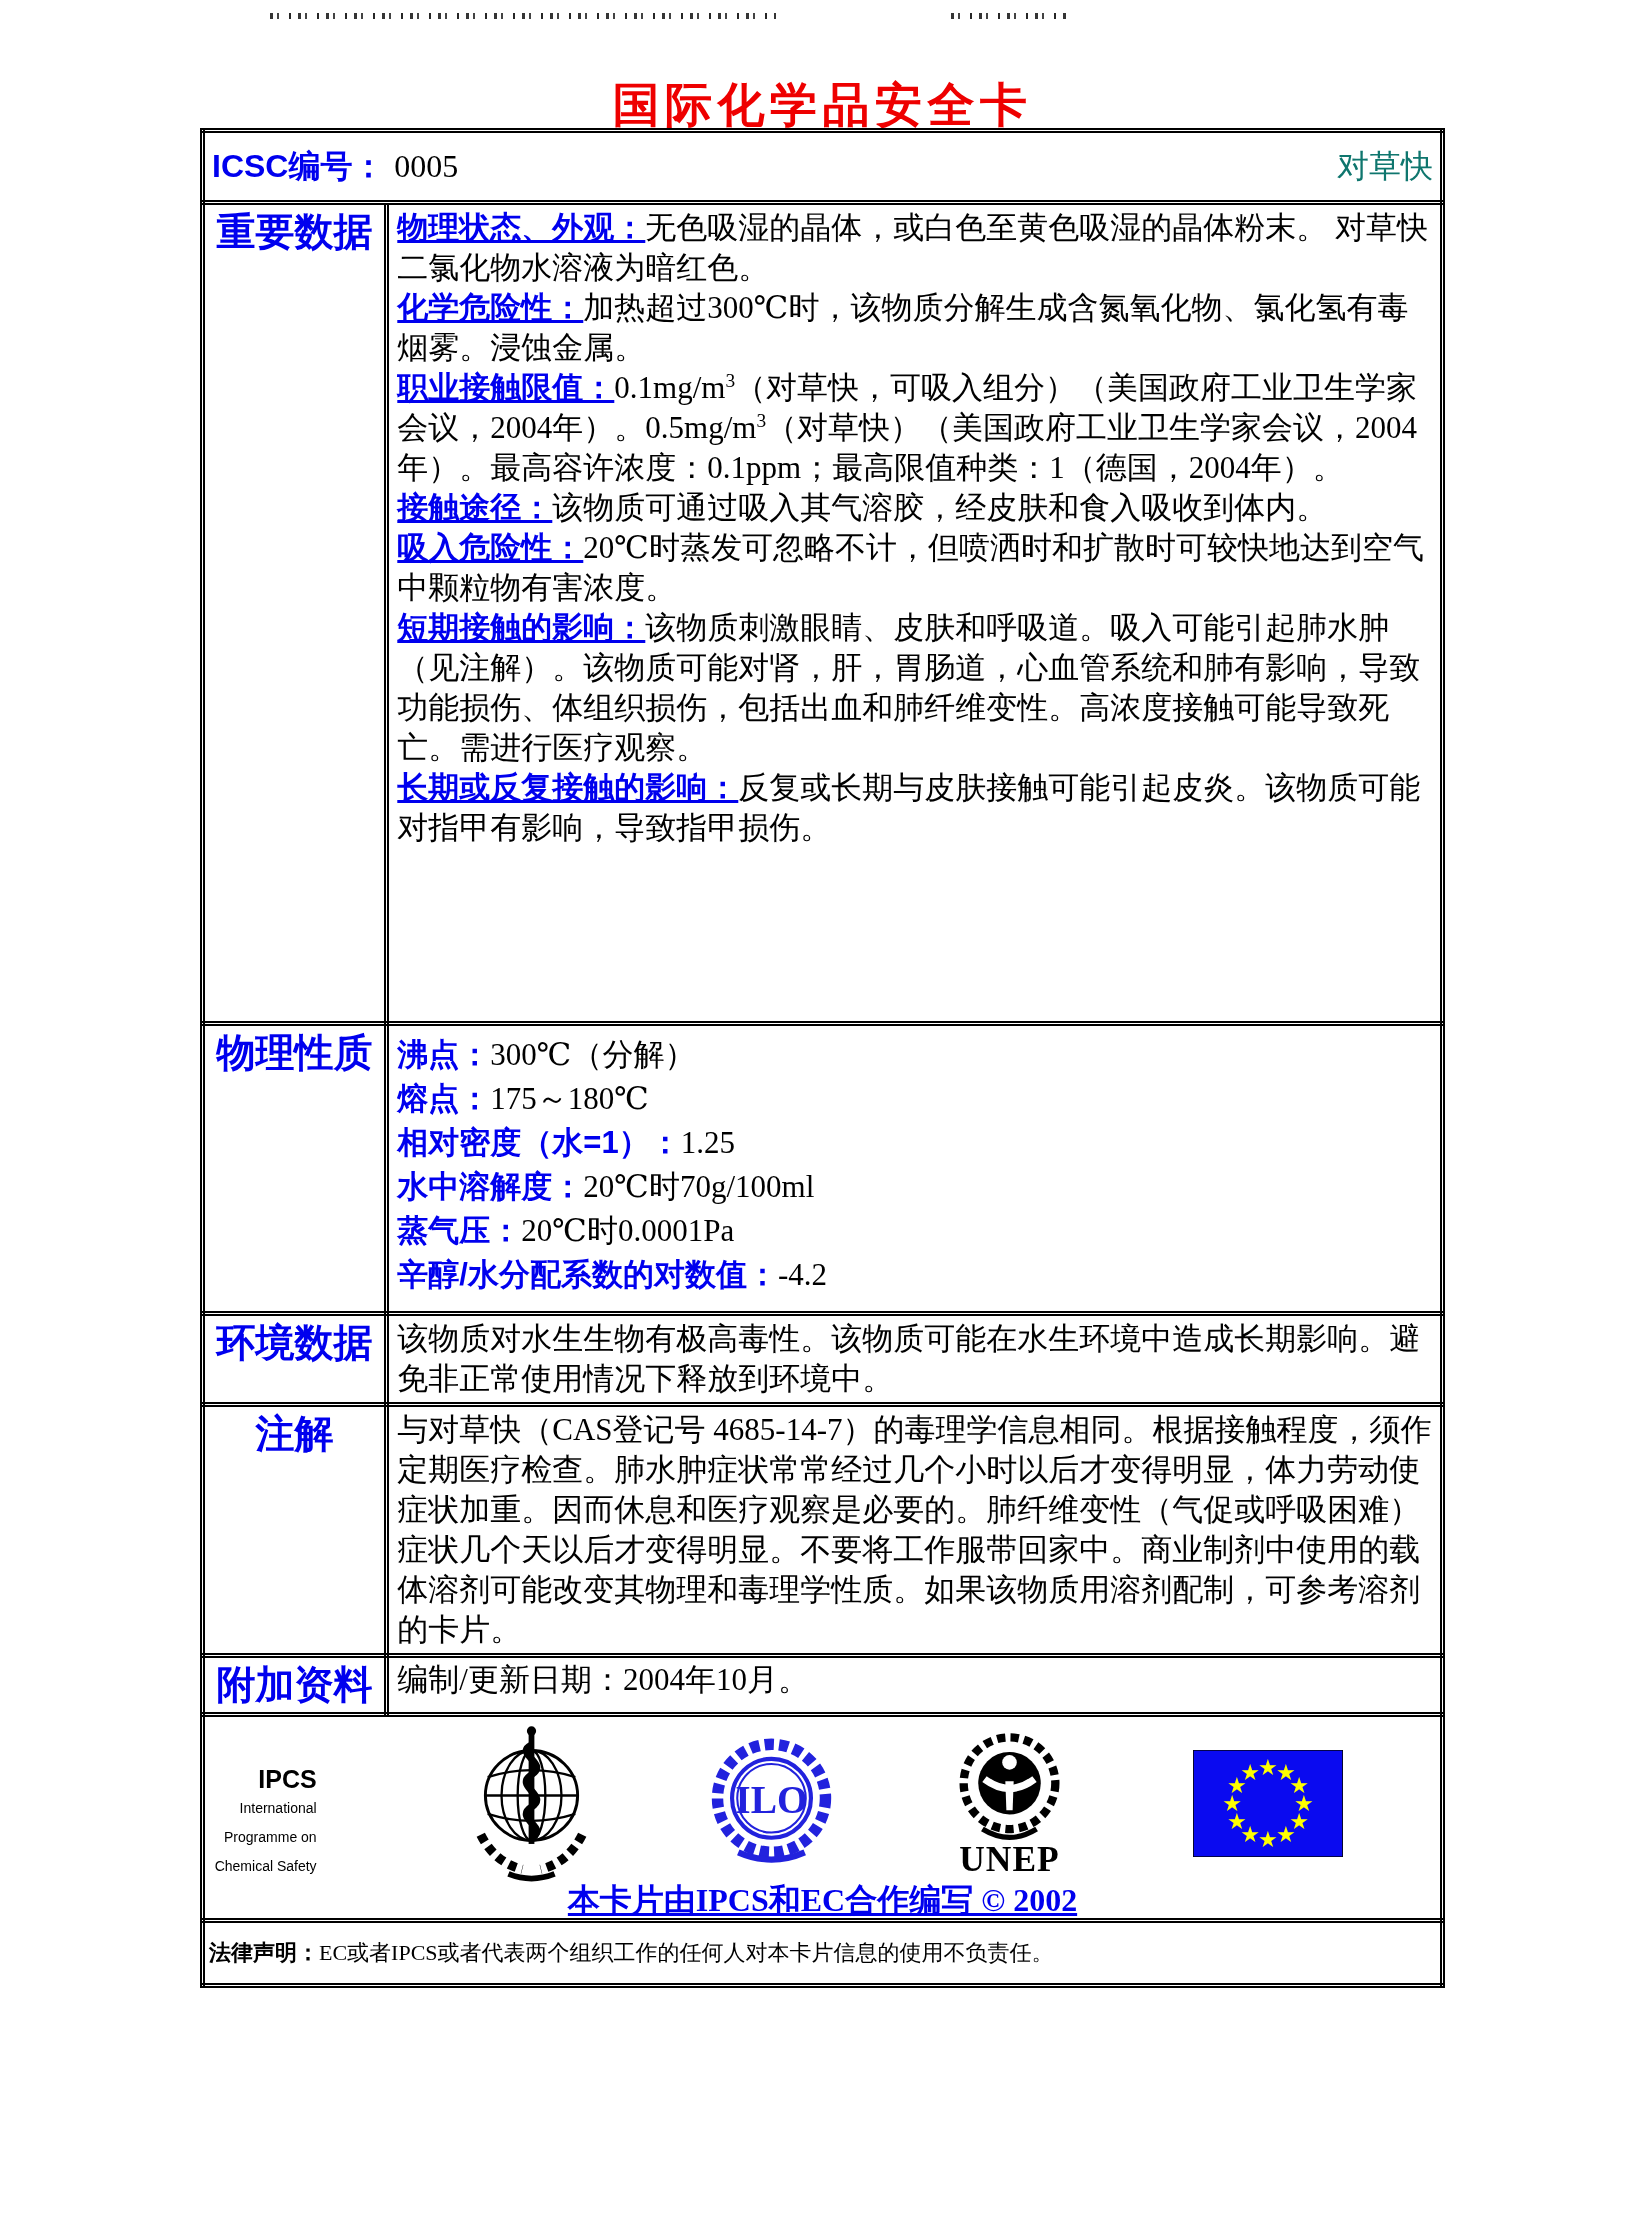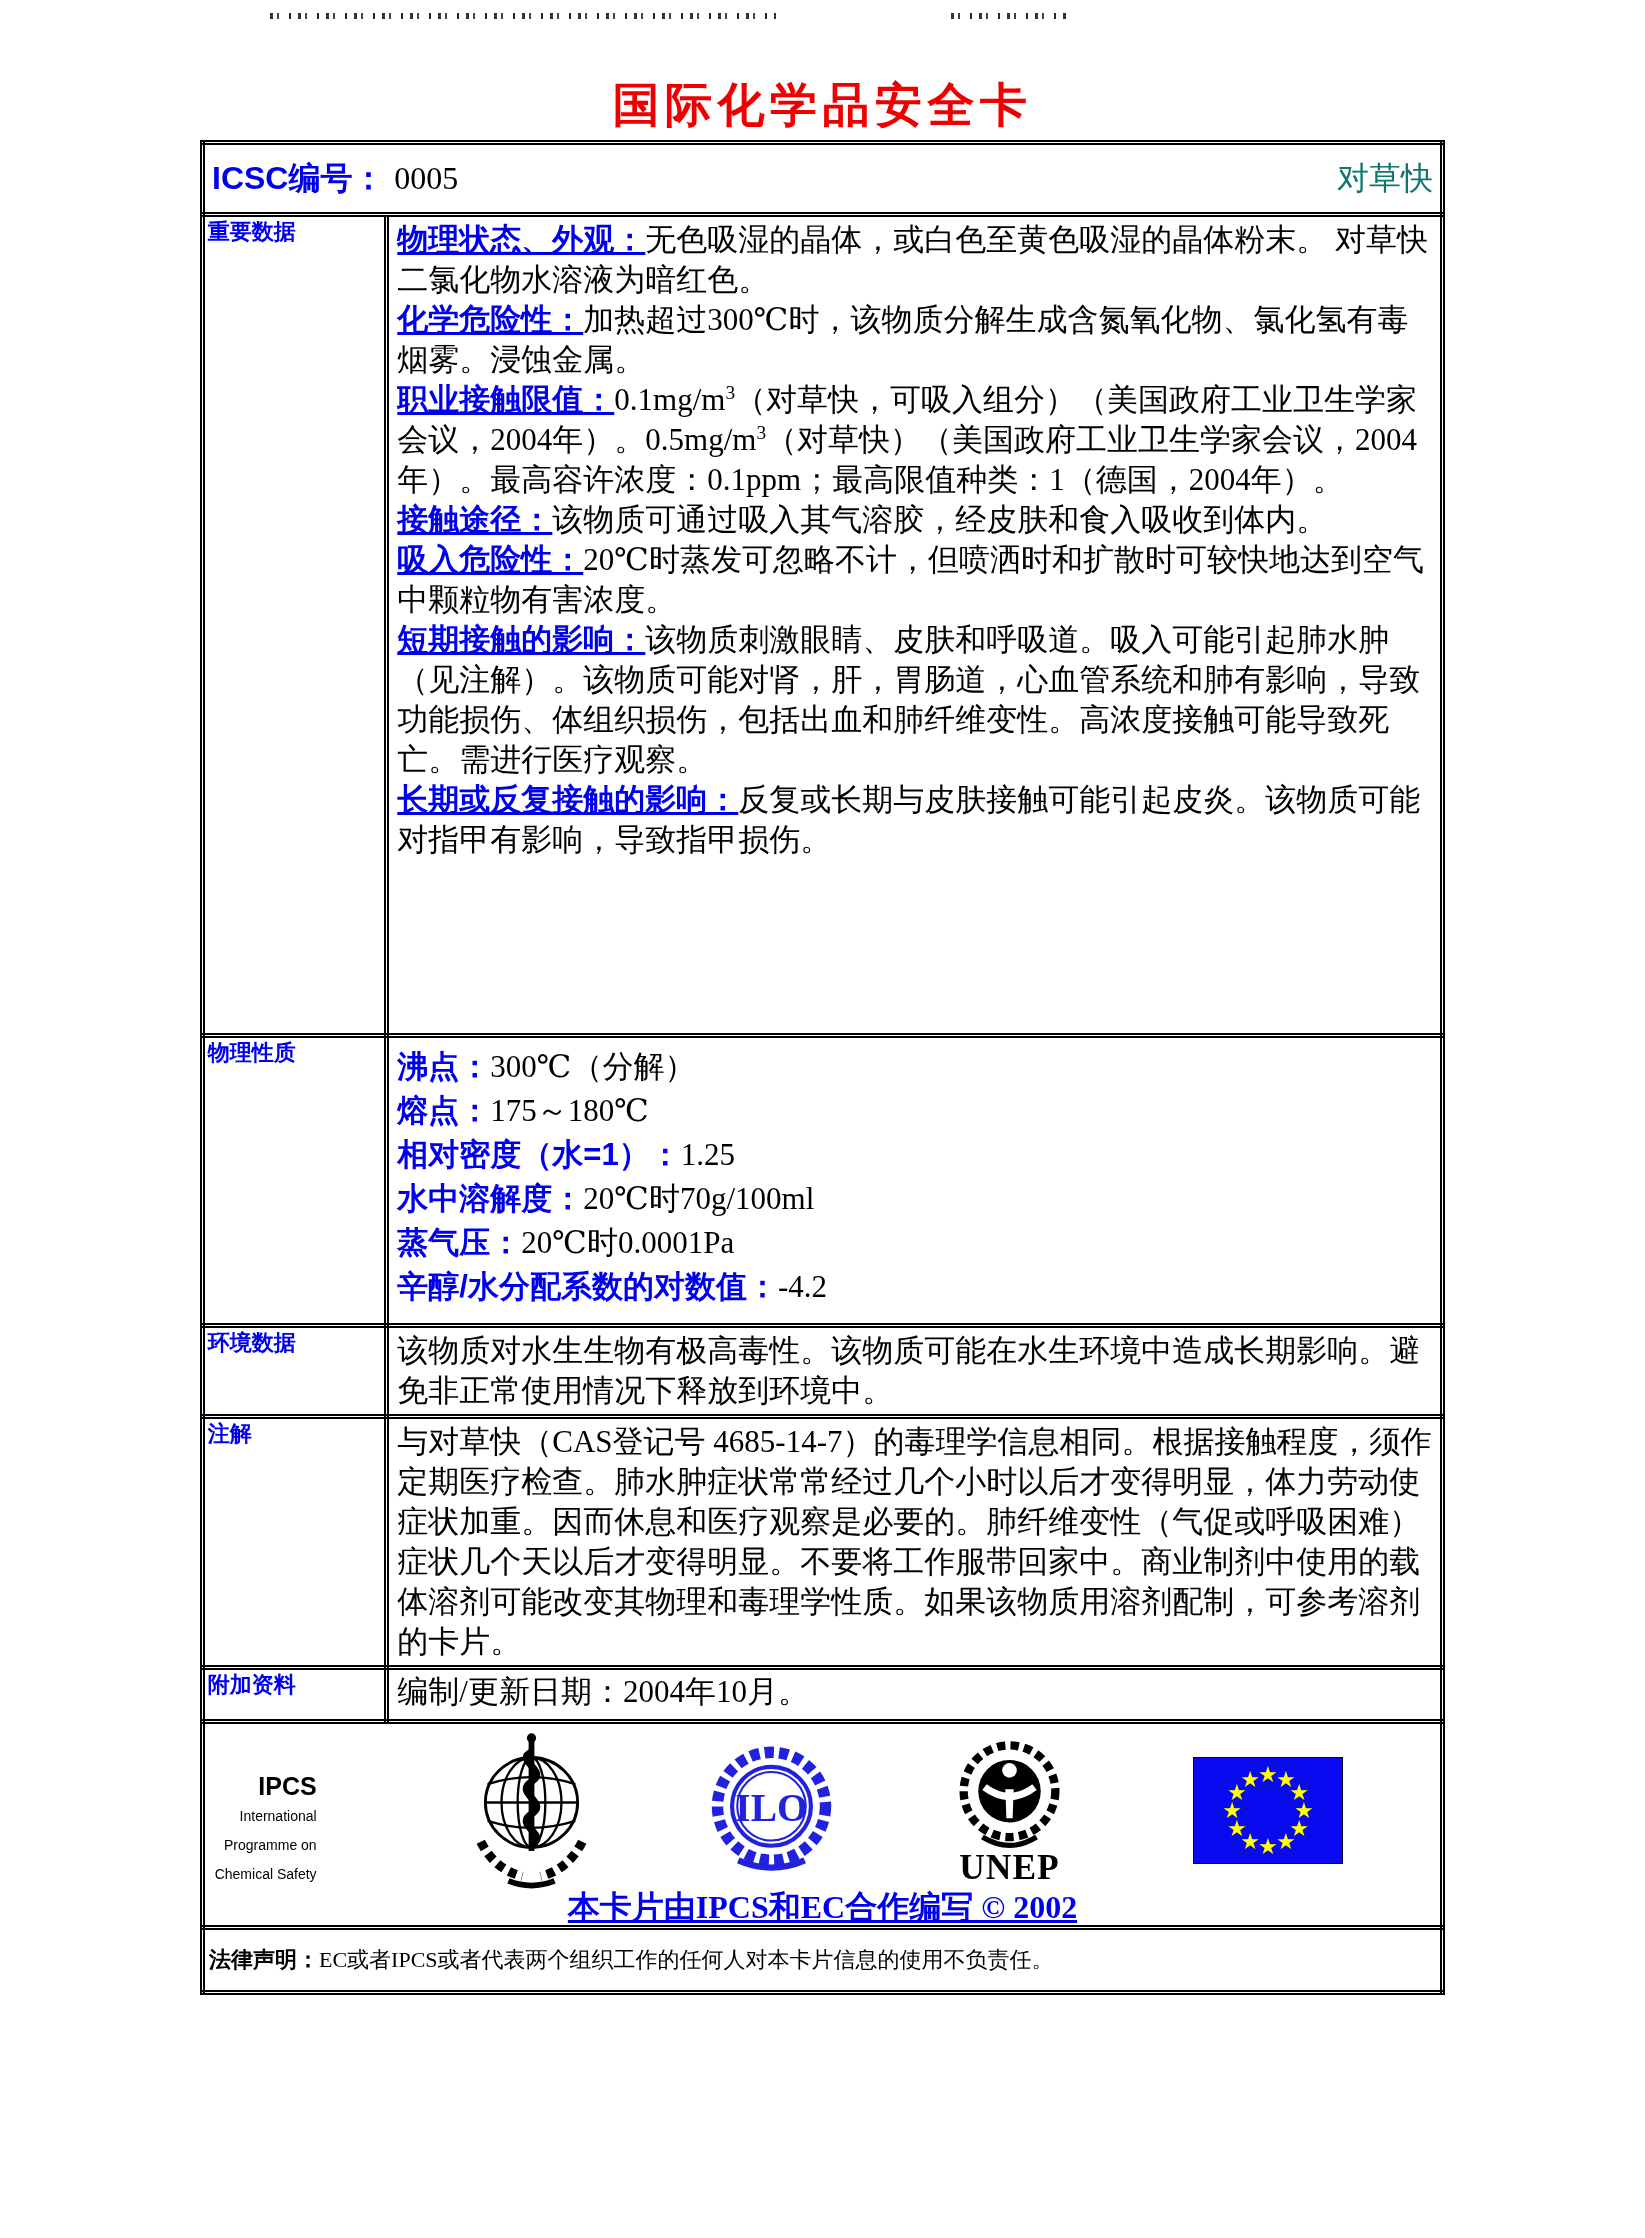--- a/index.html
+++ b/index.html
@@ -24,29 +24,29 @@
   .remnant.r2{left:951px;width:119px;}
 
   .title{
     position:absolute;top:61px;left:0;width:1645px;
     text-align:center;color:var(--title-red);
     font-size:47px;font-weight:bold;letter-spacing:5.5px;
     font-family:"Liberation Serif","DejaVu Serif",serif;
   }
 
   table.card{
-    position:absolute;left:200px;top:127px;width:1245px;
+    position:absolute;left:200px;top:115px;width:1245px;
     border-collapse:collapse;table-layout:fixed;
     background:#fff;
   }
   table.card td{border:5.5px double #000;vertical-align:top;}
 
   td.lbl{
-    color:var(--accent);font-weight:bold;font-size:22px;
-    vertical-align:middle;
+    color:var(--accent);font-weight:bold;font-size:39px;
+    text-align:center;vertical-align:middle;
     font-family:"Liberation Sans","DejaVu Sans",sans-serif;
     padding:0 2.8px;
   }
   td.content{
     font-size:31px;line-height:40px;
     padding:2.8px 8.3px 2.8px 8.3px;color:#000;
   }
   .para{margin:0;}
   .seg-label{color:var(--accent);font-weight:bold;text-decoration:underline;font-family:"Liberation Sans","DejaVu Sans",sans-serif;}
   .seg-plabel{color:var(--accent);font-weight:bold;font-family:"Liberation Sans","DejaVu Sans",sans-serif;}

